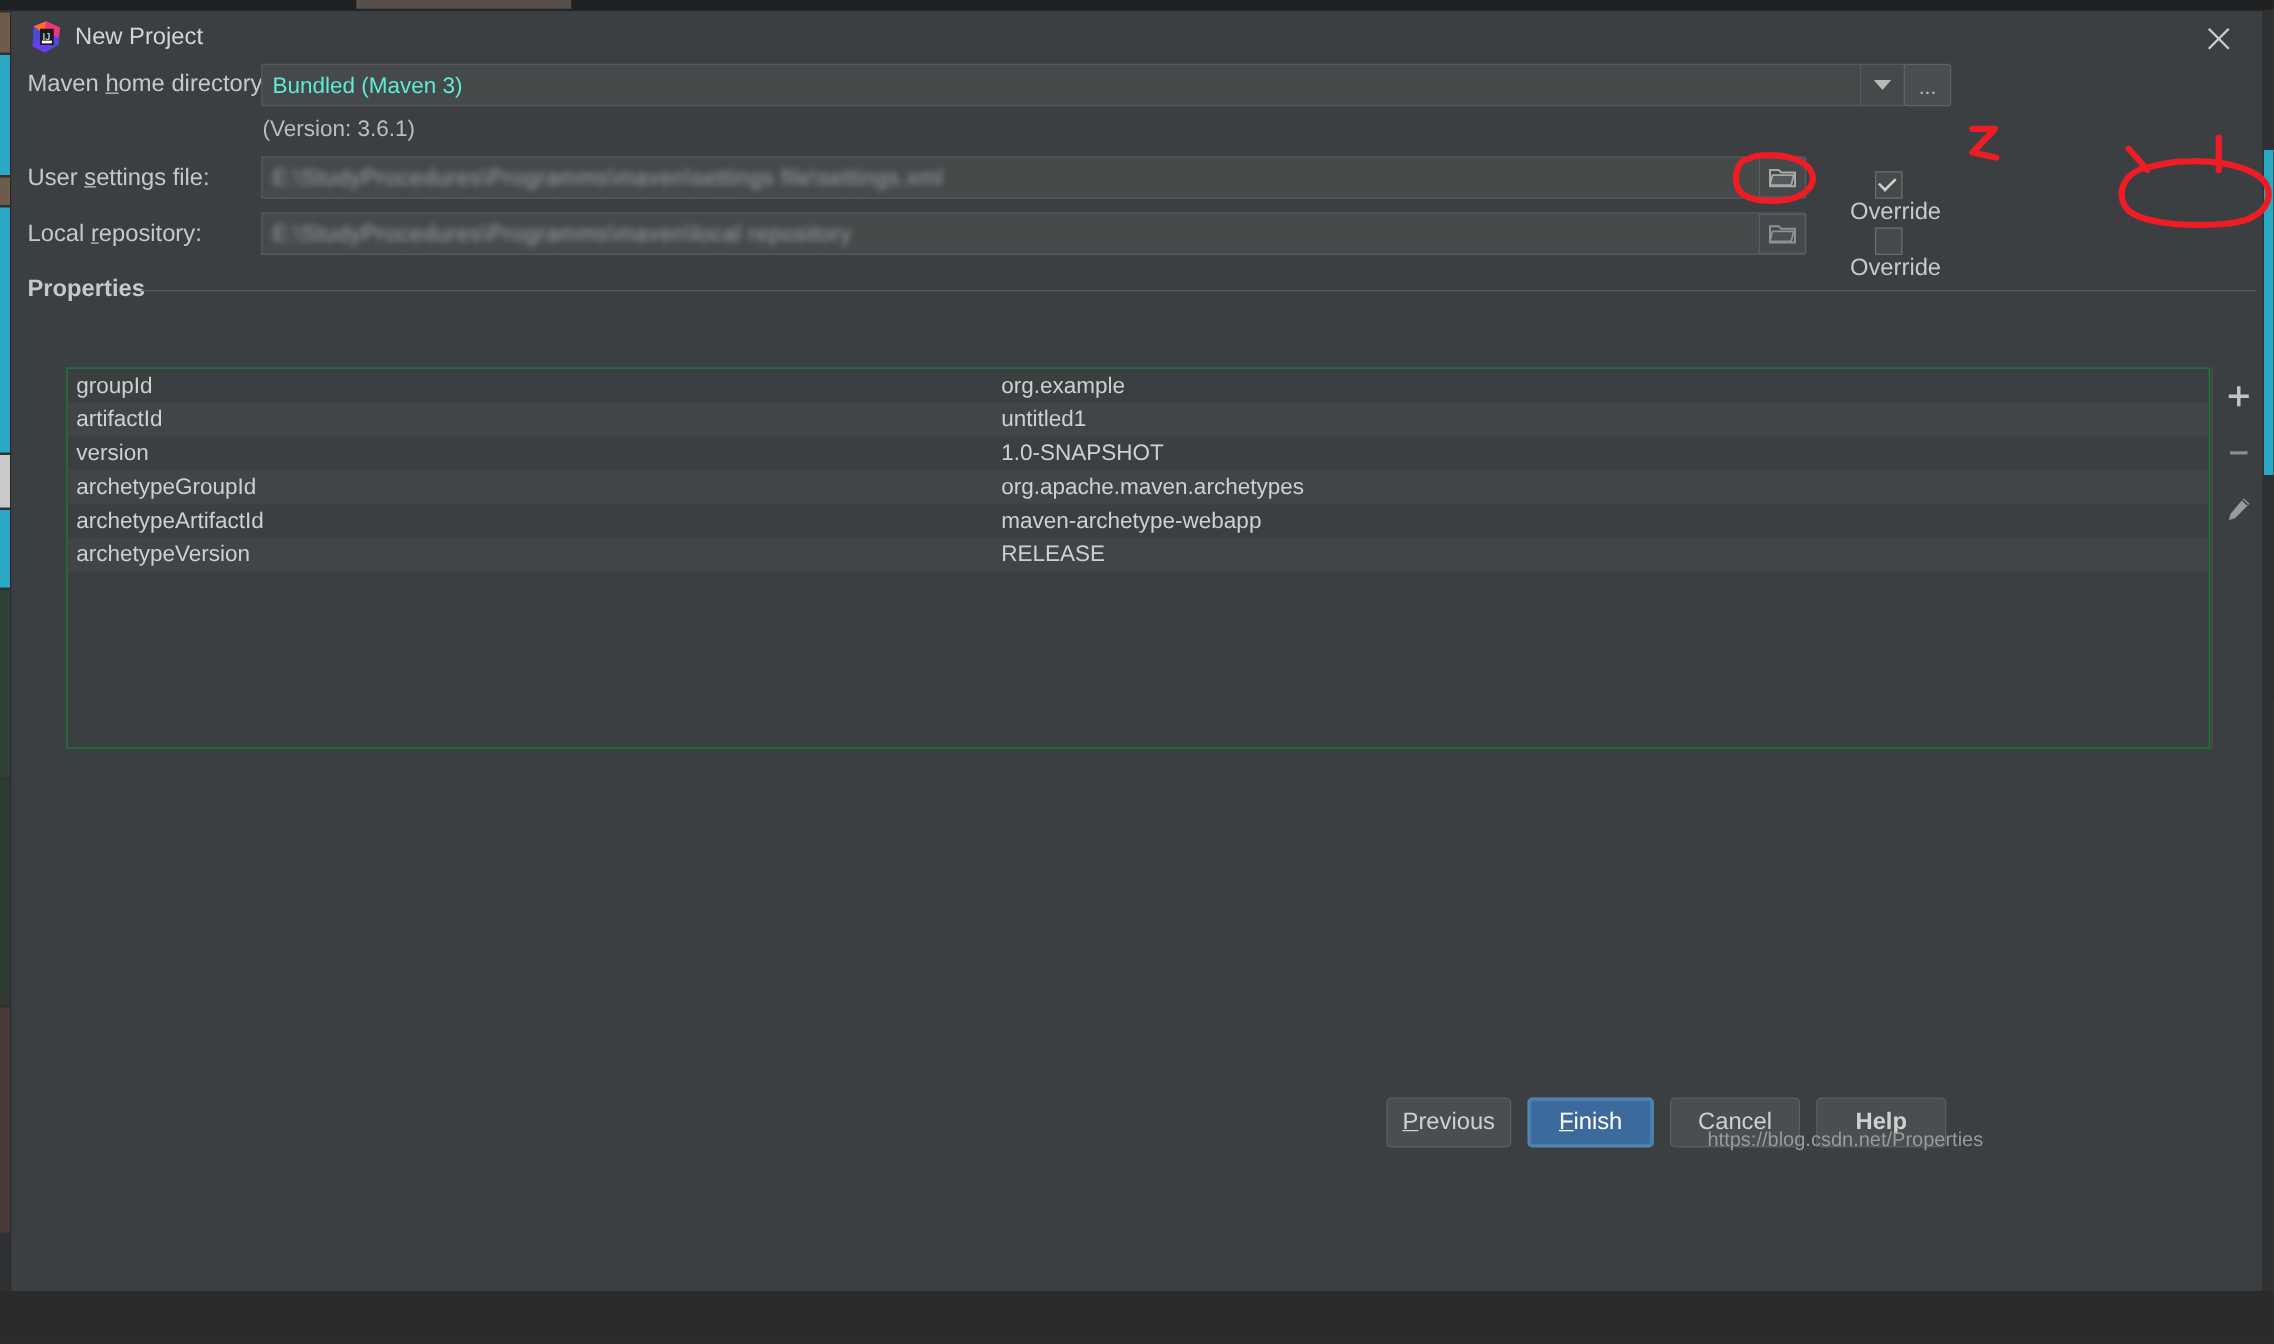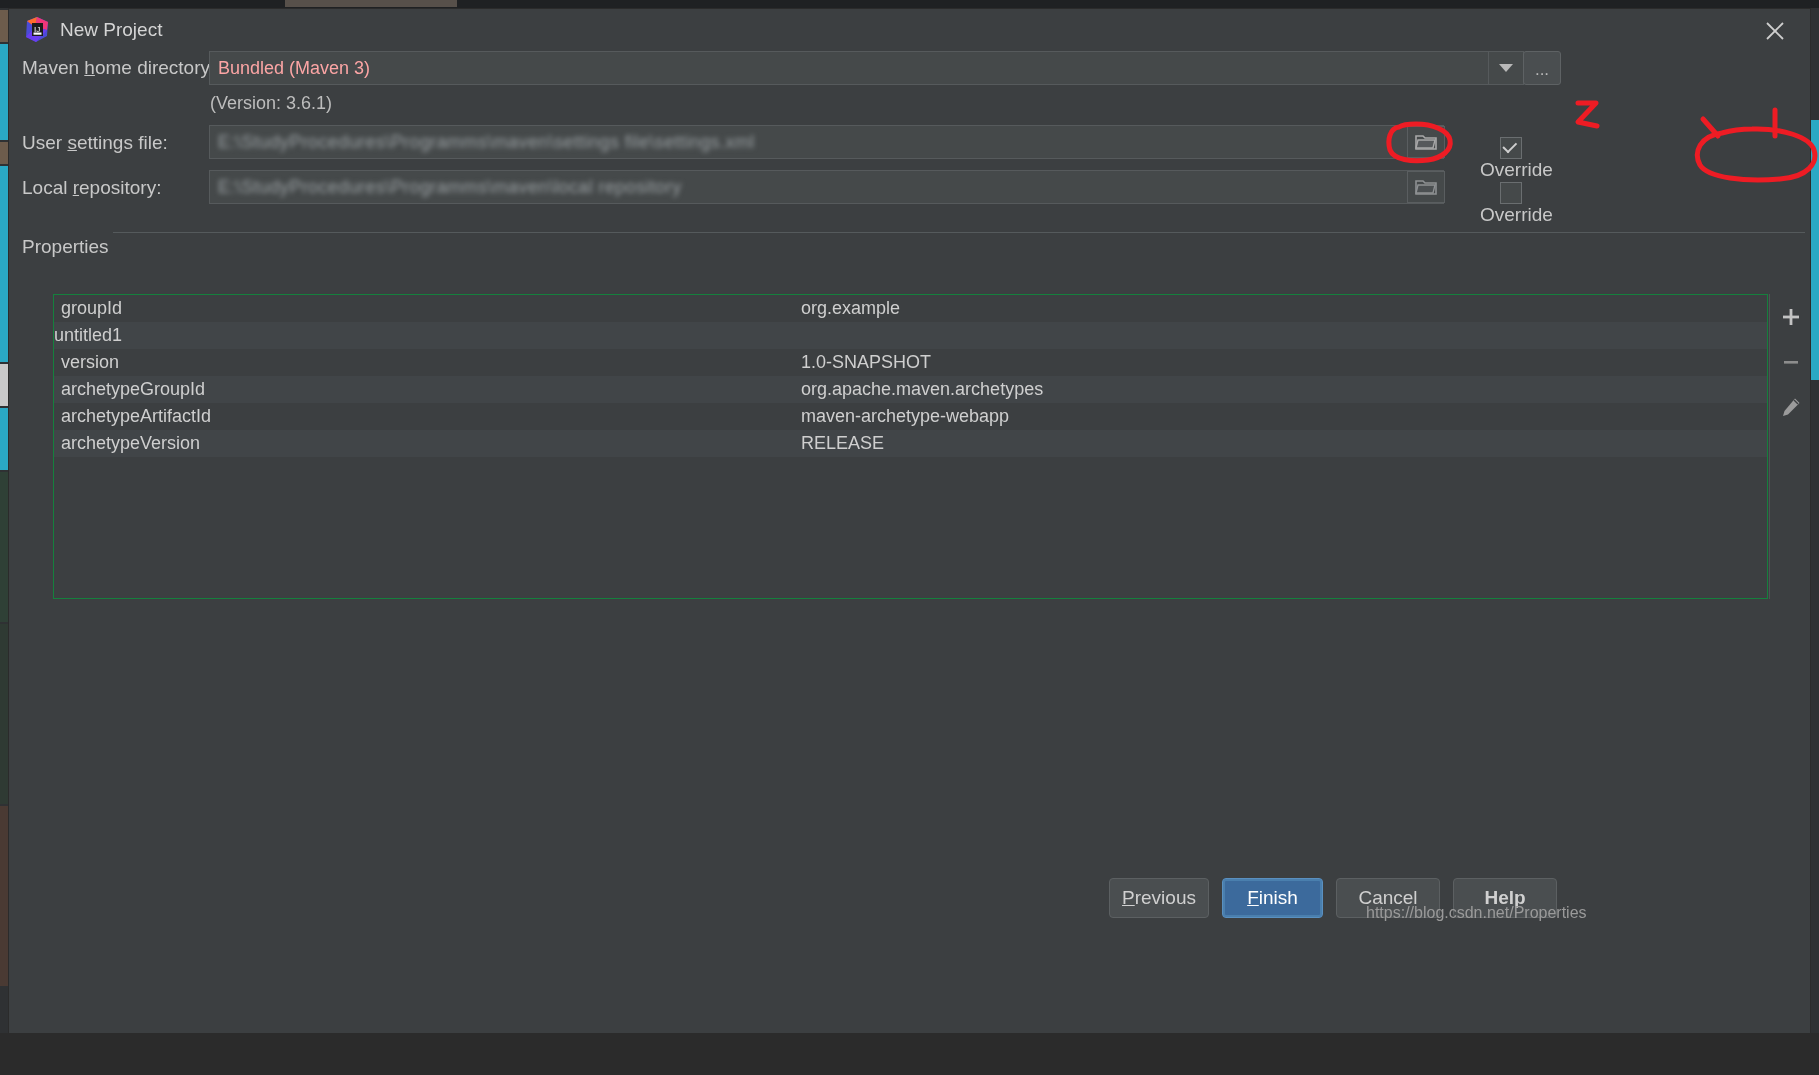--- a/index.html
+++ b/index.html
@@ -85,21 +85,21 @@
     position: absolute;
     background: #45494a;
     border: 1px solid #565a5c;
     box-sizing: border-box;
     height: 34px;
     display: flex;
     align-items: center;
   }
   .tf-value {
     font-size: 18px;
-    color: #fca5a5;
+    color: #5eead4;
     padding-left: 8px;
     white-space: nowrap;
     overflow: hidden;
   }
   .blurred {
     color: #9aa0a3;
     filter: blur(2.6px);
     letter-spacing: 0.4px;
   }
 
@@ -334,29 +334,30 @@
       <svg width="22" height="18" viewBox="0 0 22 18">
         <path d="M1 3 h7 l2 2 h11 v11 h-20 Z" fill="none" stroke="#8e9193" stroke-width="1.6"></path>
         <path d="M3 7 h17 l-2 8 h-17 Z" fill="#4c5052" stroke="#8e9193" stroke-width="1.4"></path>
       </svg>
     </div>
     <div class="override-row" style="left:1460px; top:173px;">
       <span class="cbx"></span>
       <span class="override-label">Override</span>
     </div>
 
-    <span class="group-title" style="left:13px; top:227px;">Properties</span>
+    <span class="group-title" style="left:13px; top:212px;font-weight:bold;">Properties</span>
     <div class="group-line" style="left:104px; top:223px; width:1692px;"></div>
 
     <div class="table-wrap">
       <div class="prow">
         <span class="pname">groupId</span>
         <span class="pval">org.example</span>
       </div>
       <div class="prow alt">
+        <span class="pname">artifactId</span>
         <span class="pval">untitled1</span>
       </div>
       <div class="prow">
         <span class="pname">version</span>
         <span class="pval">1.0-SNAPSHOT</span>
       </div>
       <div class="prow alt">
         <span class="pname">archetypeGroupId</span>
         <span class="pval">org.apache.maven.archetypes</span>
       </div>

